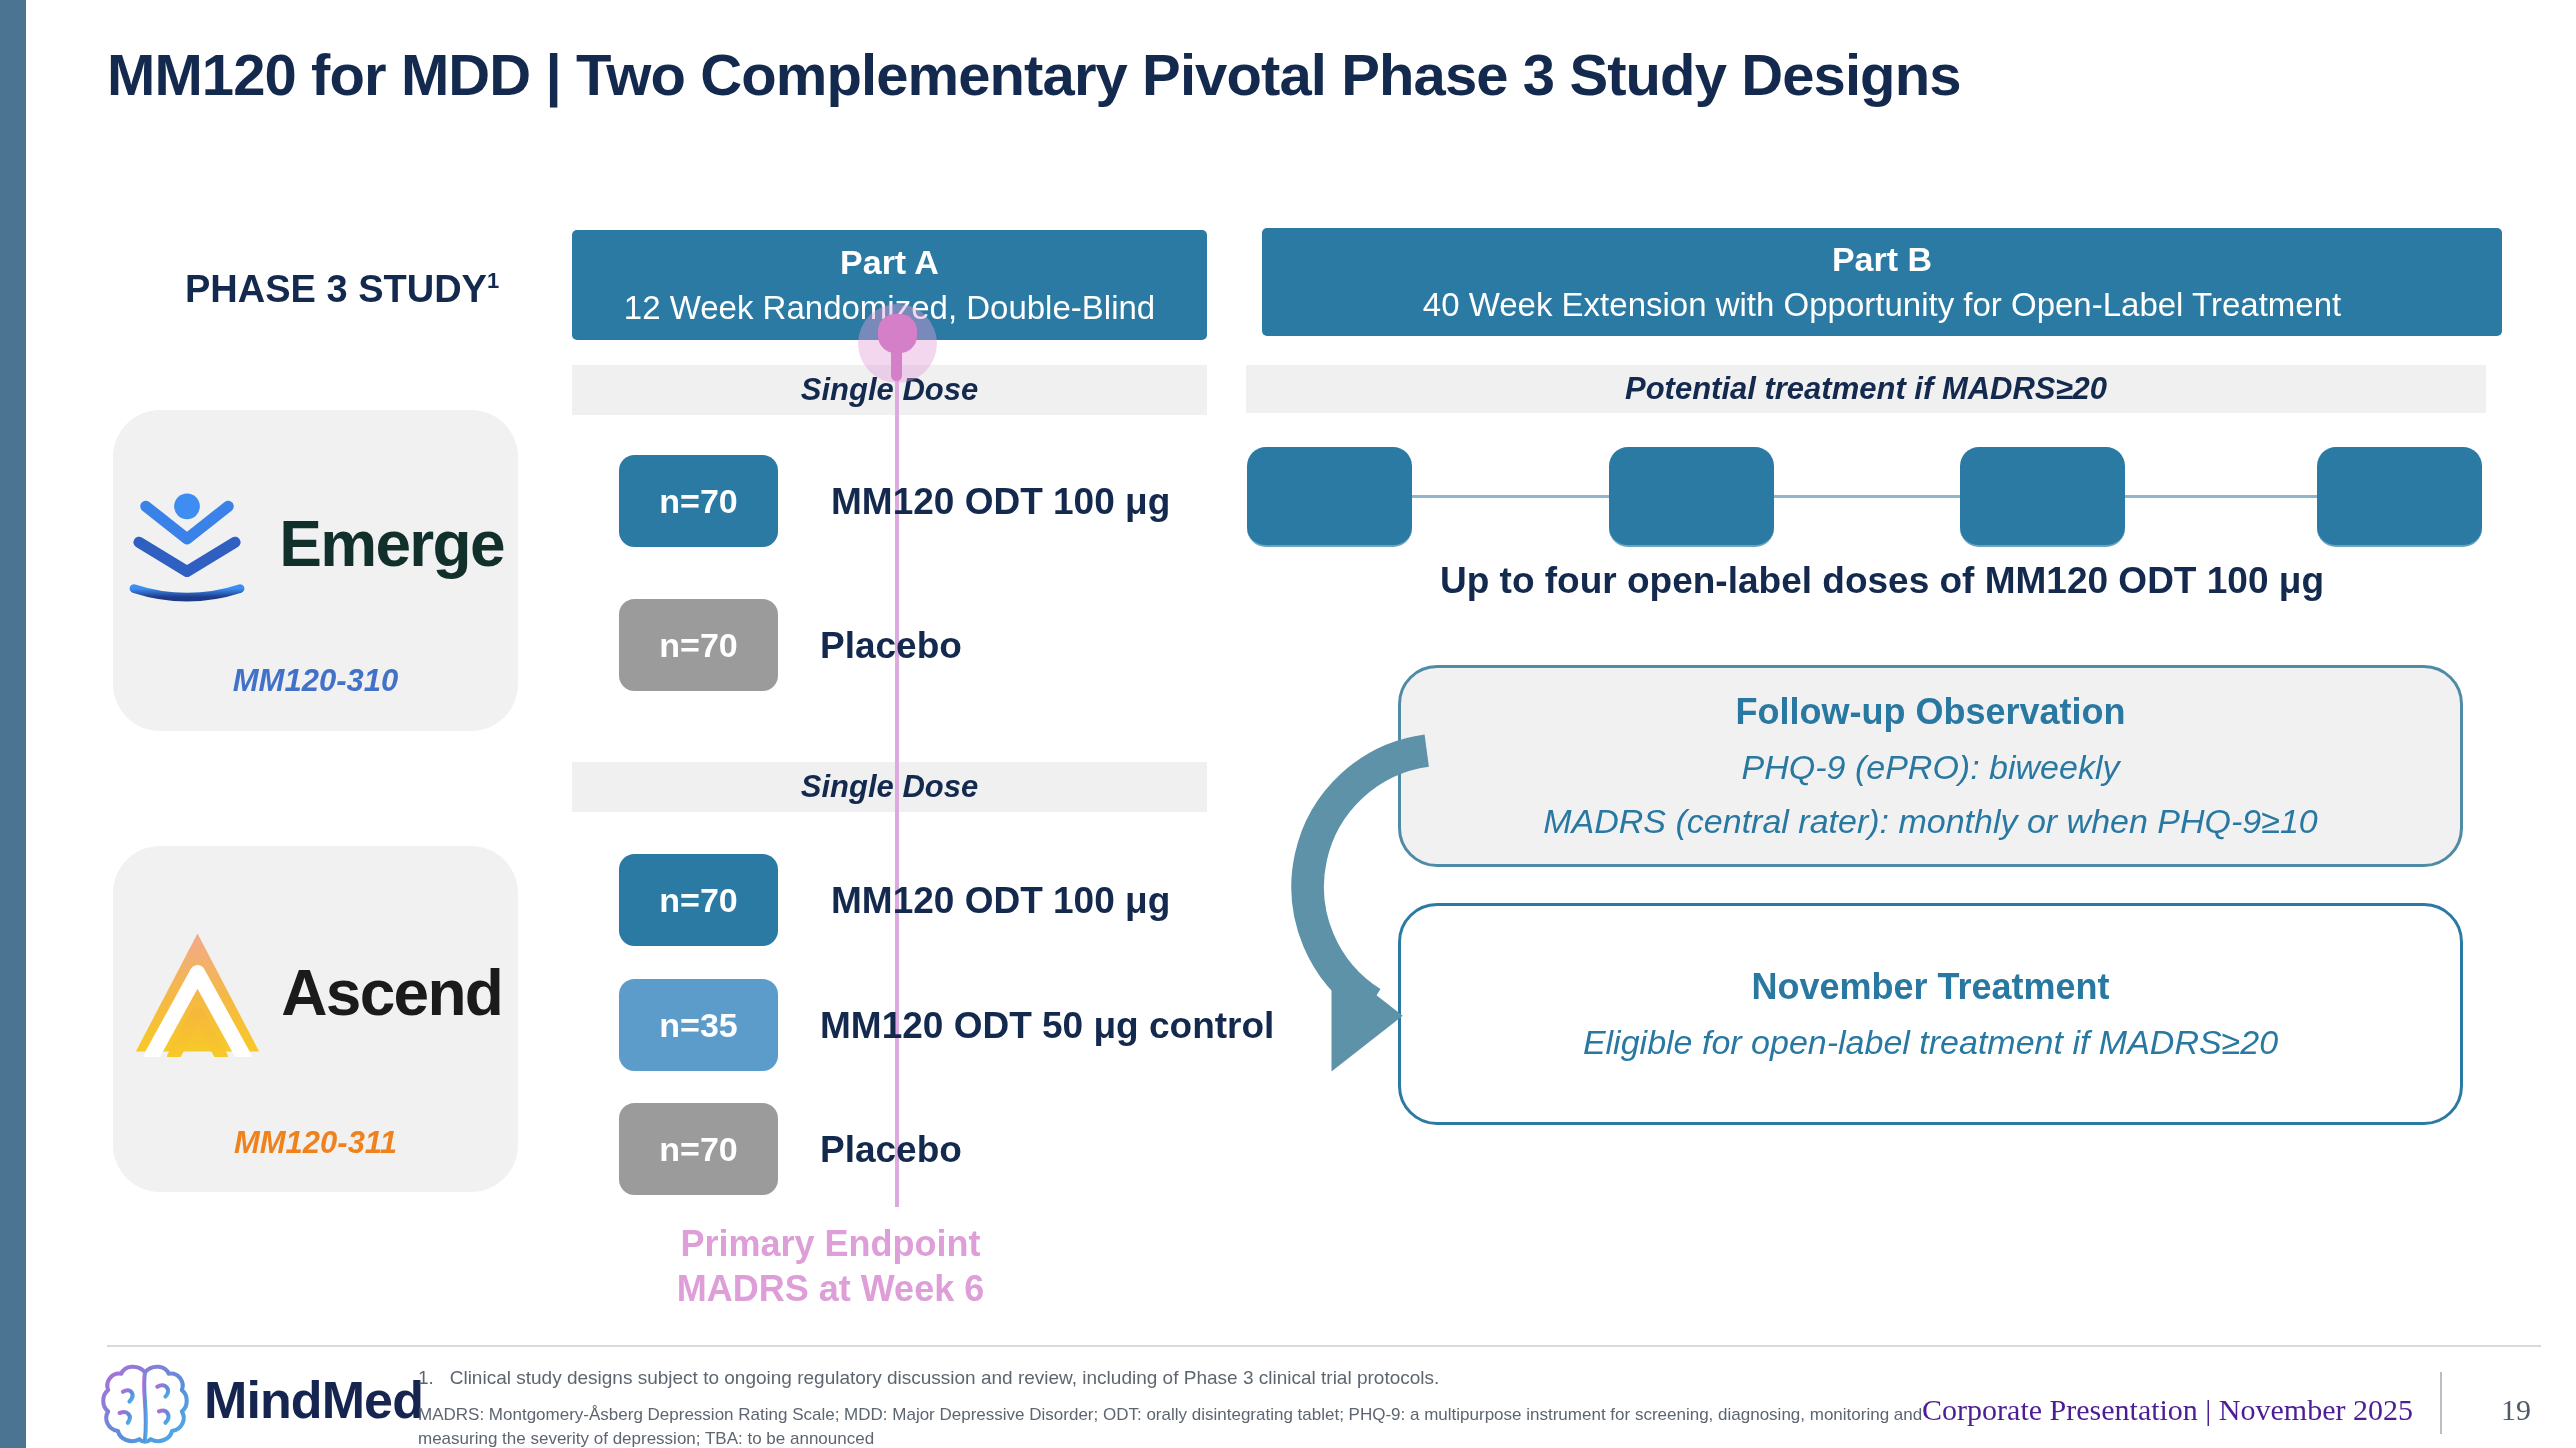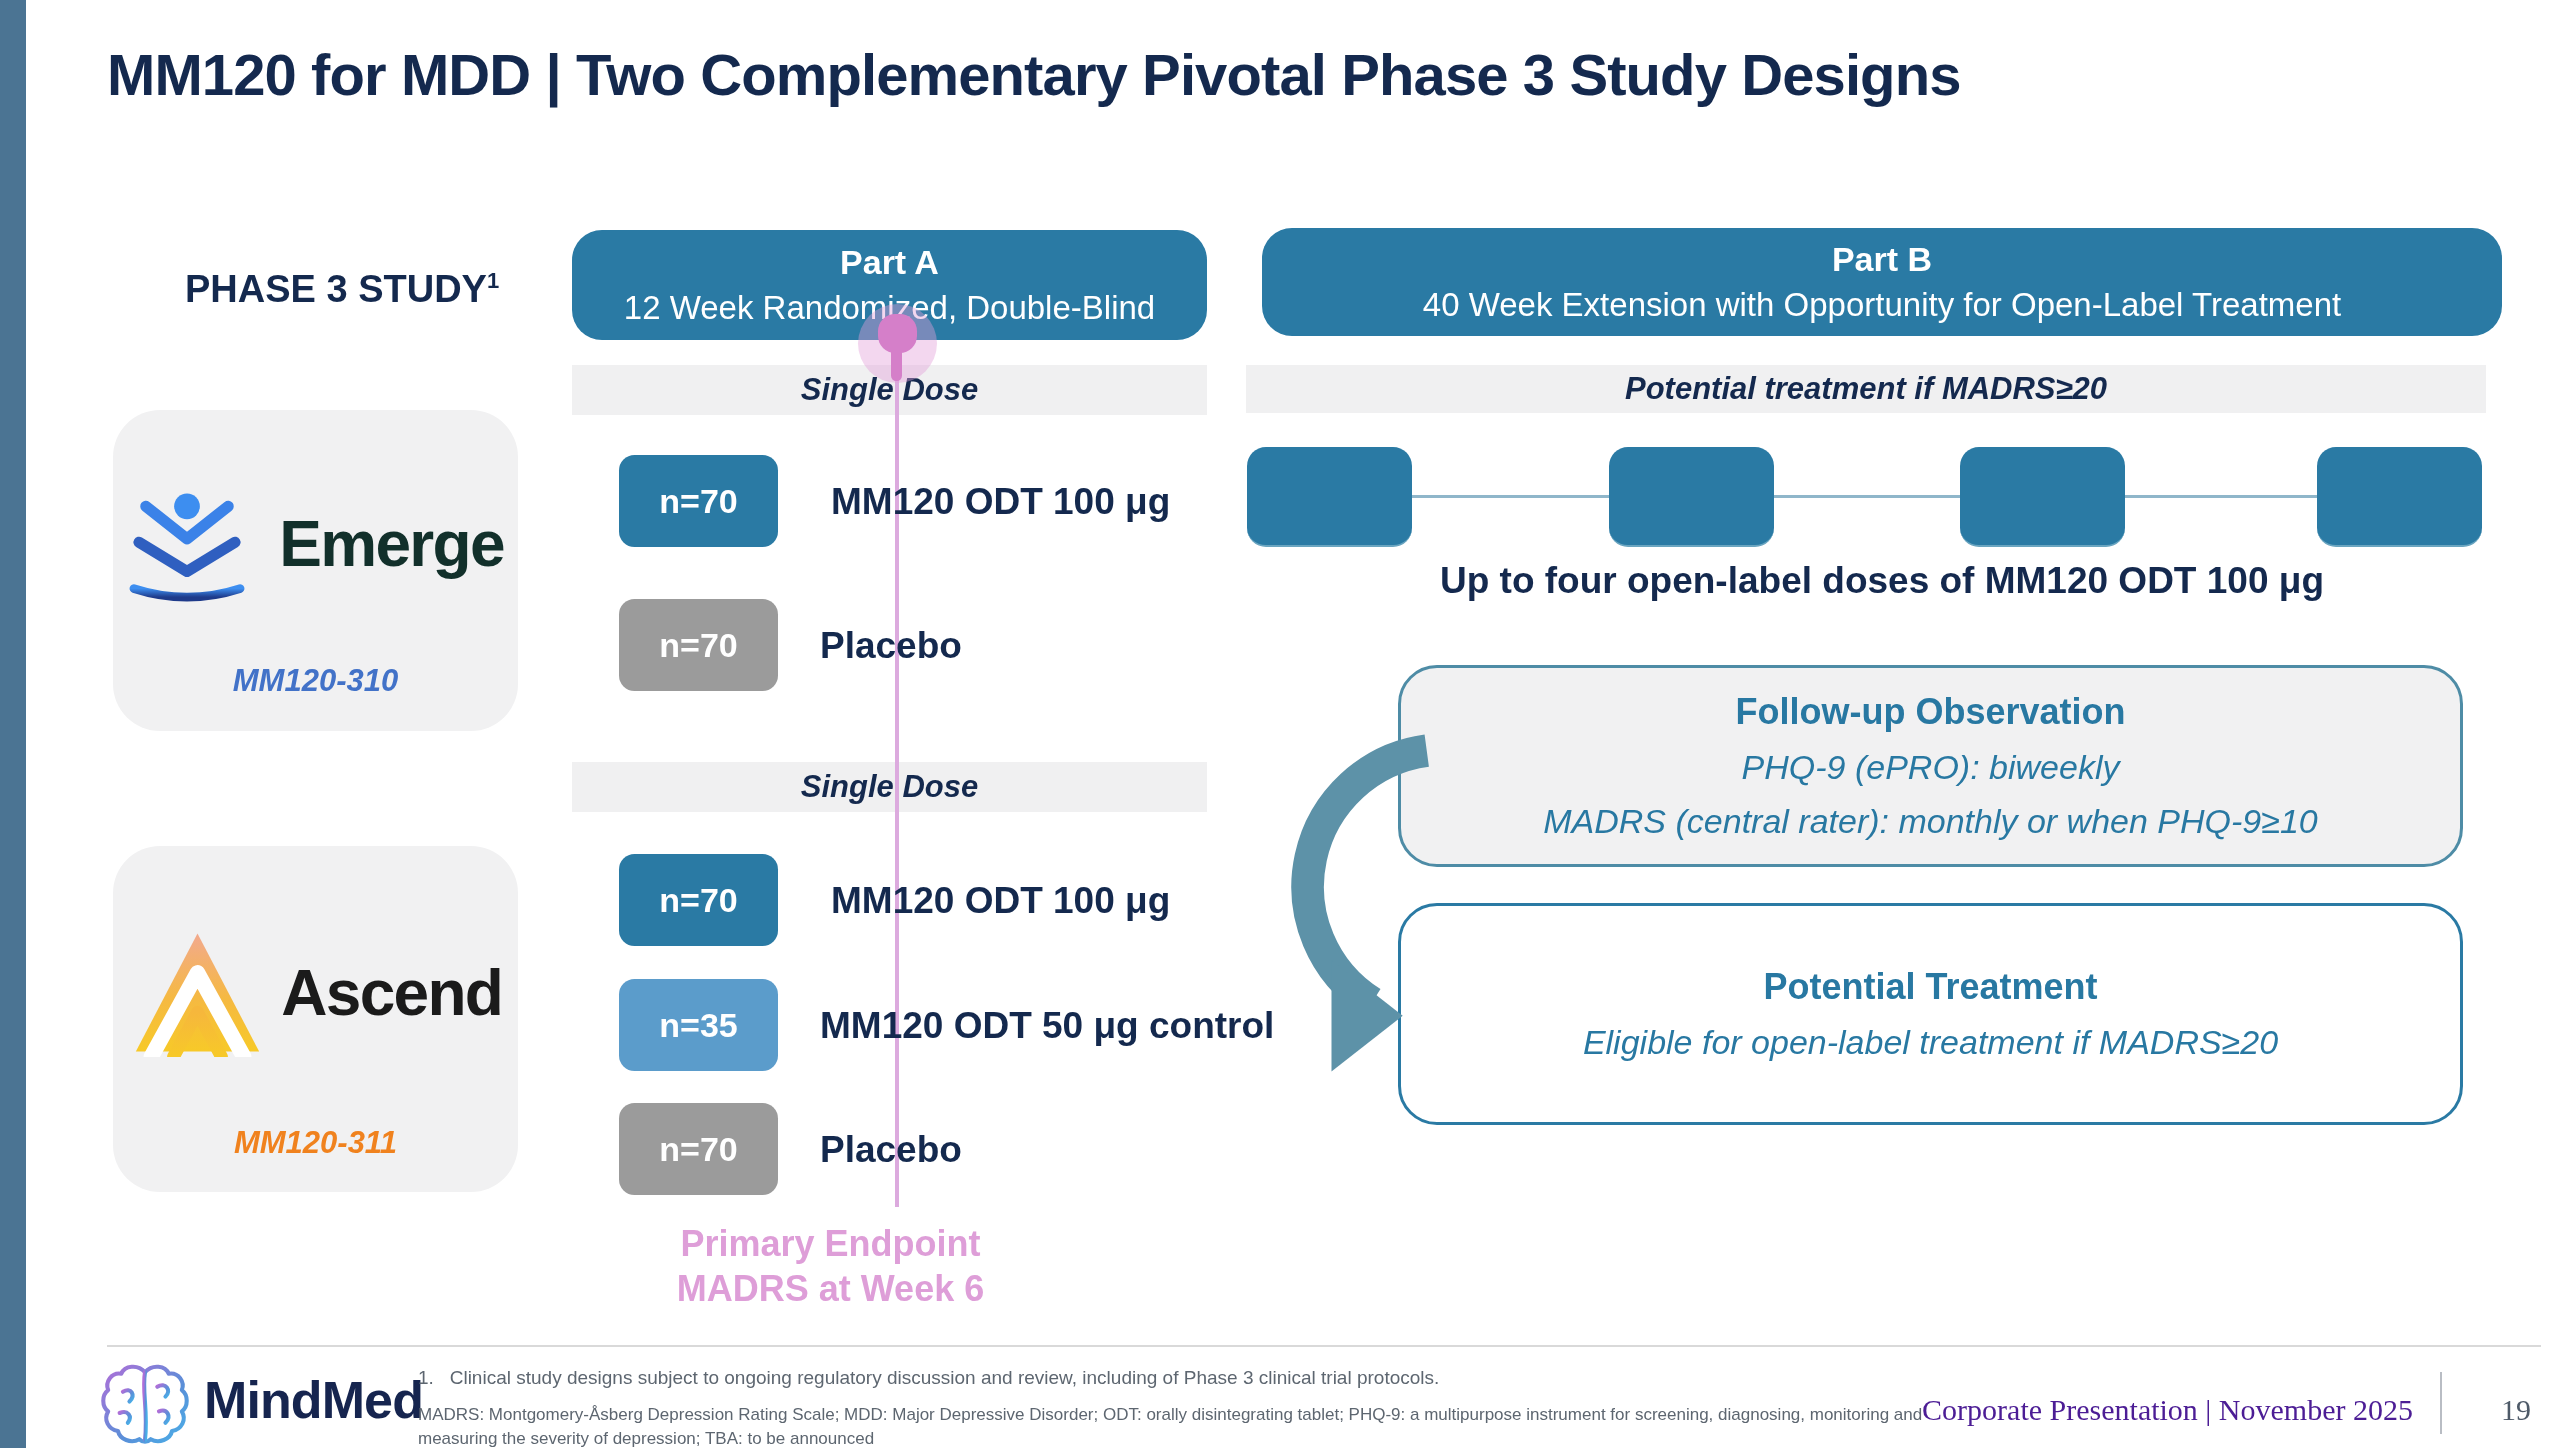--- a/index.html
+++ b/index.html
@@ -11,21 +11,21 @@
   .sidebar { left:0; top:0; width:26px; height:1449px; background:#4b7493; }
 
   
   .slide-title { left:107px; top:41px; width:2404px; font-size:58px; font-weight:700;
                  color:#14294e; letter-spacing:-0.9px; }
 
   .phase-label { left:185px; top:268px; font-size:38px; font-weight:700; color:#14294e; }
   .phase-label sup { font-size:22px; }
 
   
-  .part-header { background:#2a7aa4; border-radius:30px; color:#ffffff; text-align:center;
+  .part-header { background:#2a7aa4; border-radius:5px; color:#ffffff; text-align:center;
                  display:flex; flex-direction:column; justify-content:center; gap:6.9px; }
   .part-a-header { left:572px; top:230px; width:635px; height:110px; }
   .part-b-header { left:1262px; top:228px; width:1240px; height:108px; }
   .part-header .l1 { font-size:34px; font-weight:700; }
   .part-header .l2 { font-size:33px; font-weight:400; }
 
   
   .band { background:#f0f0f1; color:#14294e; font-size:31px; font-weight:700;
           font-style:italic; display:flex; align-items:center; justify-content:center; }
   .band-a1 { left:572px; top:365px; width:635px; height:50px; }
@@ -207,21 +207,21 @@
   </svg>
 </div>
 
 <div class="abs info-box followup-box">
   <div class="t">Follow-up Observation</div>
   <div class="b">PHQ-9 (ePRO): biweekly</div>
   <div class="b">MADRS (central rater): monthly or when PHQ-9≥10</div>
 </div>
 
 <div class="abs info-box potential-box">
-  <div class="t">Potential Treatment</div>
+  <div class="t">November Treatment</div>
   <div class="b">Eligible for open-label treatment if MADRS≥20</div>
 </div>
 
 <div class="abs divider"></div>
 
 <div class="abs" style="left:100px; top:1359px;">
   <svg width="90" height="90" viewBox="0 0 110 110">
     <defs>
       <linearGradient id="brain" x1="0" y1="0" x2="1" y2="1">
         <stop offset="0" stop-color="#b06fd8"></stop>

